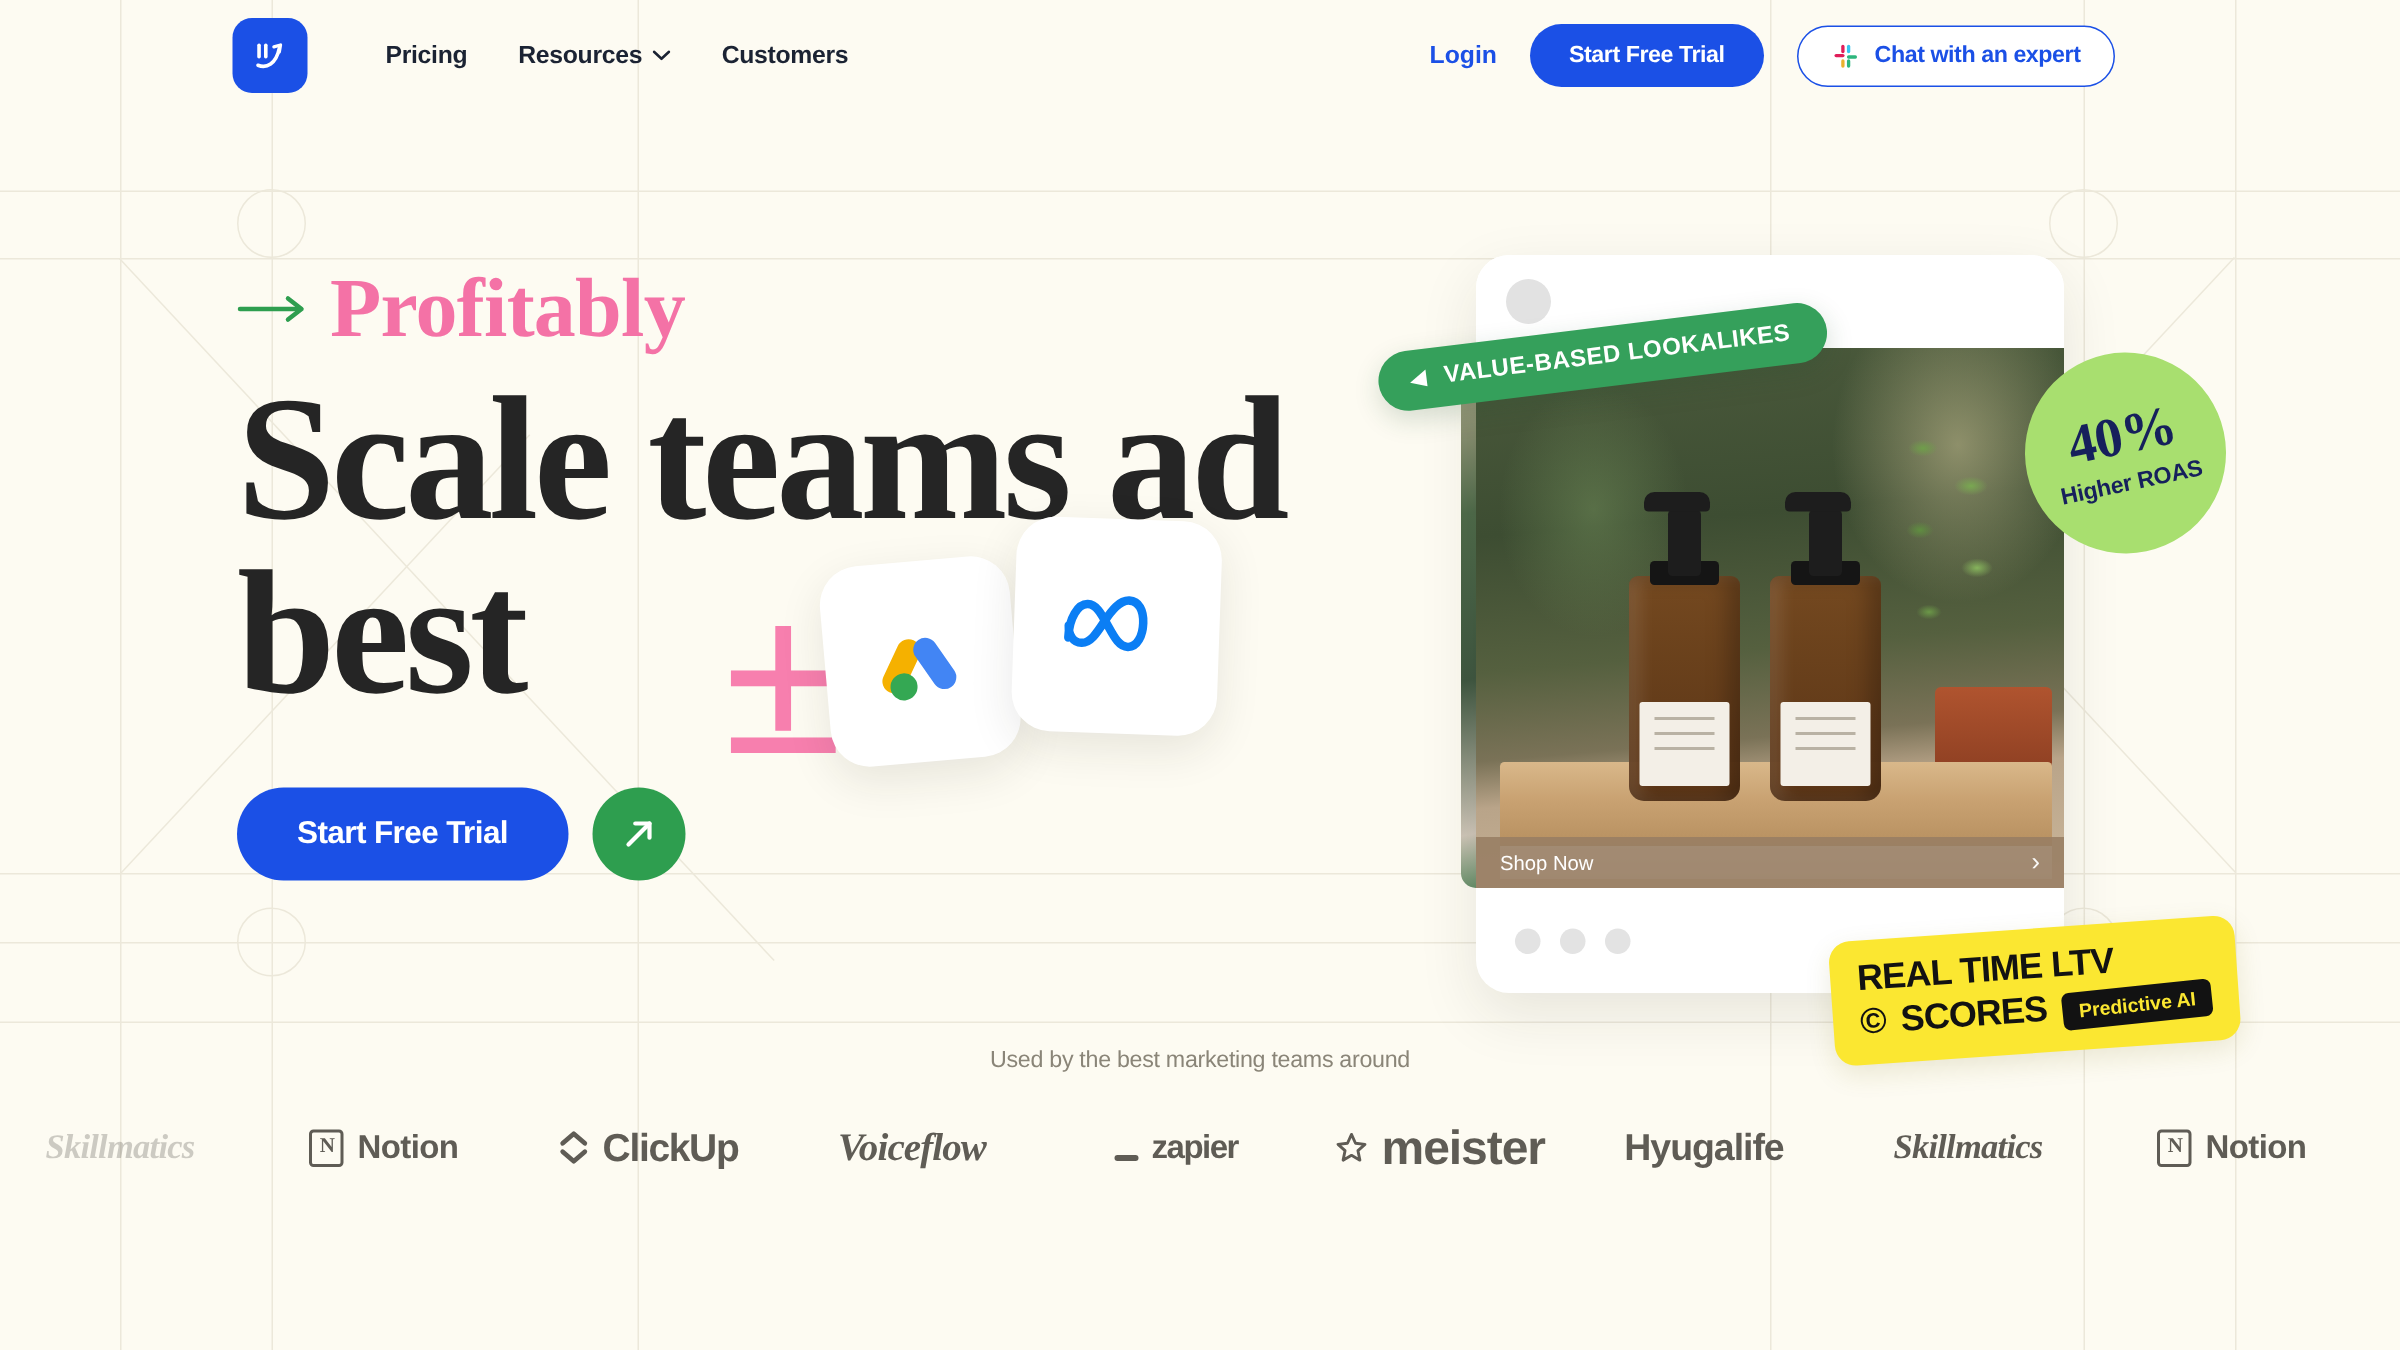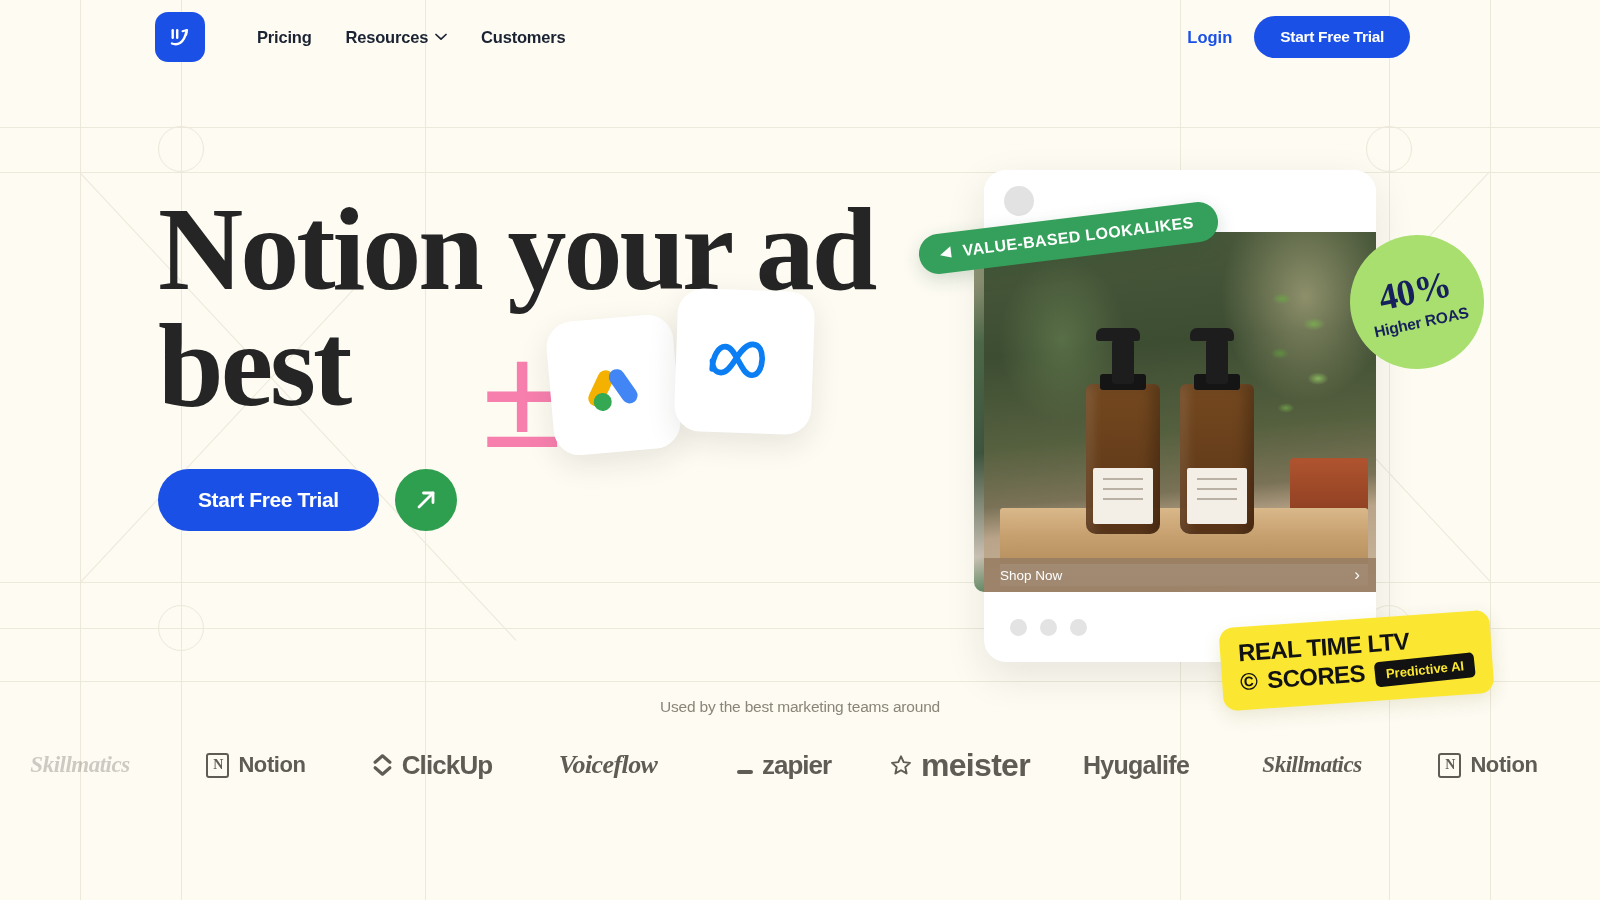--- a/index.html
+++ b/index.html
@@ -216,21 +216,21 @@
     color: #5F5C55; font-weight: 800; font-size: 25px; letter-spacing: -0.8px;
     min-width: 160px; white-space: nowrap;
   }
   .logo-item.faded-l { opacity: 0.30; }
   .logo-item.faded-r { opacity: 0.30; }
   .logo-item .nm { display: inline-block; }
   .nm-skillmatics { font-family: "Liberation Serif", serif; font-weight: 700; font-size: 23px; font-style: italic; letter-spacing: -0.5px; }
   .nm-notion { font-weight: 600; font-size: 22px; letter-spacing: -0.4px; text-align: center; }
   .nm-clickup { font-weight: 800; font-size: 26px; letter-spacing: -0.9px; }
   .nm-voiceflow { font-family: "Liberation Serif", serif; font-style: italic; font-weight: 700; font-size: 26px; letter-spacing: -0.6px; }
-  .nm-zapier { font-weight: 900; font-size: 26px; letter-spacing: -1px; }
+  .nm-zapier { font-weight: 900; font-size: 22px; letter-spacing: -1px; }
   .nm-meister { font-weight: 800; font-size: 32px; letter-spacing: -0.7px; }
   .nm-hyugalife { font-weight: 800; font-size: 25px; letter-spacing: -0.7px; }
   .notion-mark {
     width: 23px; height: 25px; border: 2px solid #5F5C55; border-radius: 3px;
     display: flex; align-items: center; justify-content: center;
     font-size: 14px; font-weight: 700; font-family: "Liberation Serif", serif;
   }
 </style>
 </head>
 <body>
@@ -283,27 +283,45 @@
         </svg>
       </a>
       <a class="nav-link" href="#">
         <span>Customers</span>
       </a>
     </div>
 
     <div class="nav-right">
       <a class="login-link" href="#">Login</a>
       <button class="btn-primary">Start Free Trial</button>
+      <button class="btn-outline">
+        <svg width="19" height="19" viewBox="0 0 24 24">
+          <rect x="2.5" y="10" width="8.5" height="2.8" rx="1.4" fill="#E01E5A"></rect>
+          <rect x="8.2" y="14.5" width="2.8" height="7.2" rx="1.4" fill="#ECB22E"></rect>
+          <rect x="13" y="11.2" width="8.5" height="2.8" rx="1.4" fill="#2EB67D"></rect>
+          <rect x="13" y="2.3" width="2.8" height="7.2" rx="1.4" fill="#36C5F0"></rect>
+          <rect x="8.2" y="2.3" width="2.8" height="7.2" rx="1.4" fill="#E01E5A"></rect>
+          <rect x="13" y="14.5" width="2.8" height="7.2" rx="1.4" fill="#2EB67D"></rect>
+        </svg>
+        <span>Chat with an expert</span>
+      </button>
     </div>
   </nav>
 
   <div class="hero-left">
+    <div class="eyebrow">
+      <svg width="48" height="22" viewBox="0 0 48 22">
+        <path d="M2 11 H42" stroke="#2E9E4F" stroke-width="3" stroke-linecap="round"></path>
+        <path d="M34 4 L43 11 L34 18" stroke="#2E9E4F" stroke-width="3" fill="none" stroke-linecap="round" stroke-linejoin="round"></path>
+      </svg>
+      <span class="eyebrow-text">Profitably</span>
+    </div>
 
     <h1 class="headline">
-      <span>Notion your ad</span>
+      <span>Scale teams ad</span>
       <span class="line2" style="position:relative;">
         <span>best</span>
 
         
         <span class="pink-glyph">±</span>
 
         
         <span class="logo-tile tile-gads">
           <svg width="68" height="68" viewBox="0 0 64 64">
             <rect x="12" y="16" width="15" height="36" rx="7.5" fill="#F5B100" transform="rotate(30 19.5 34)"></rect>

